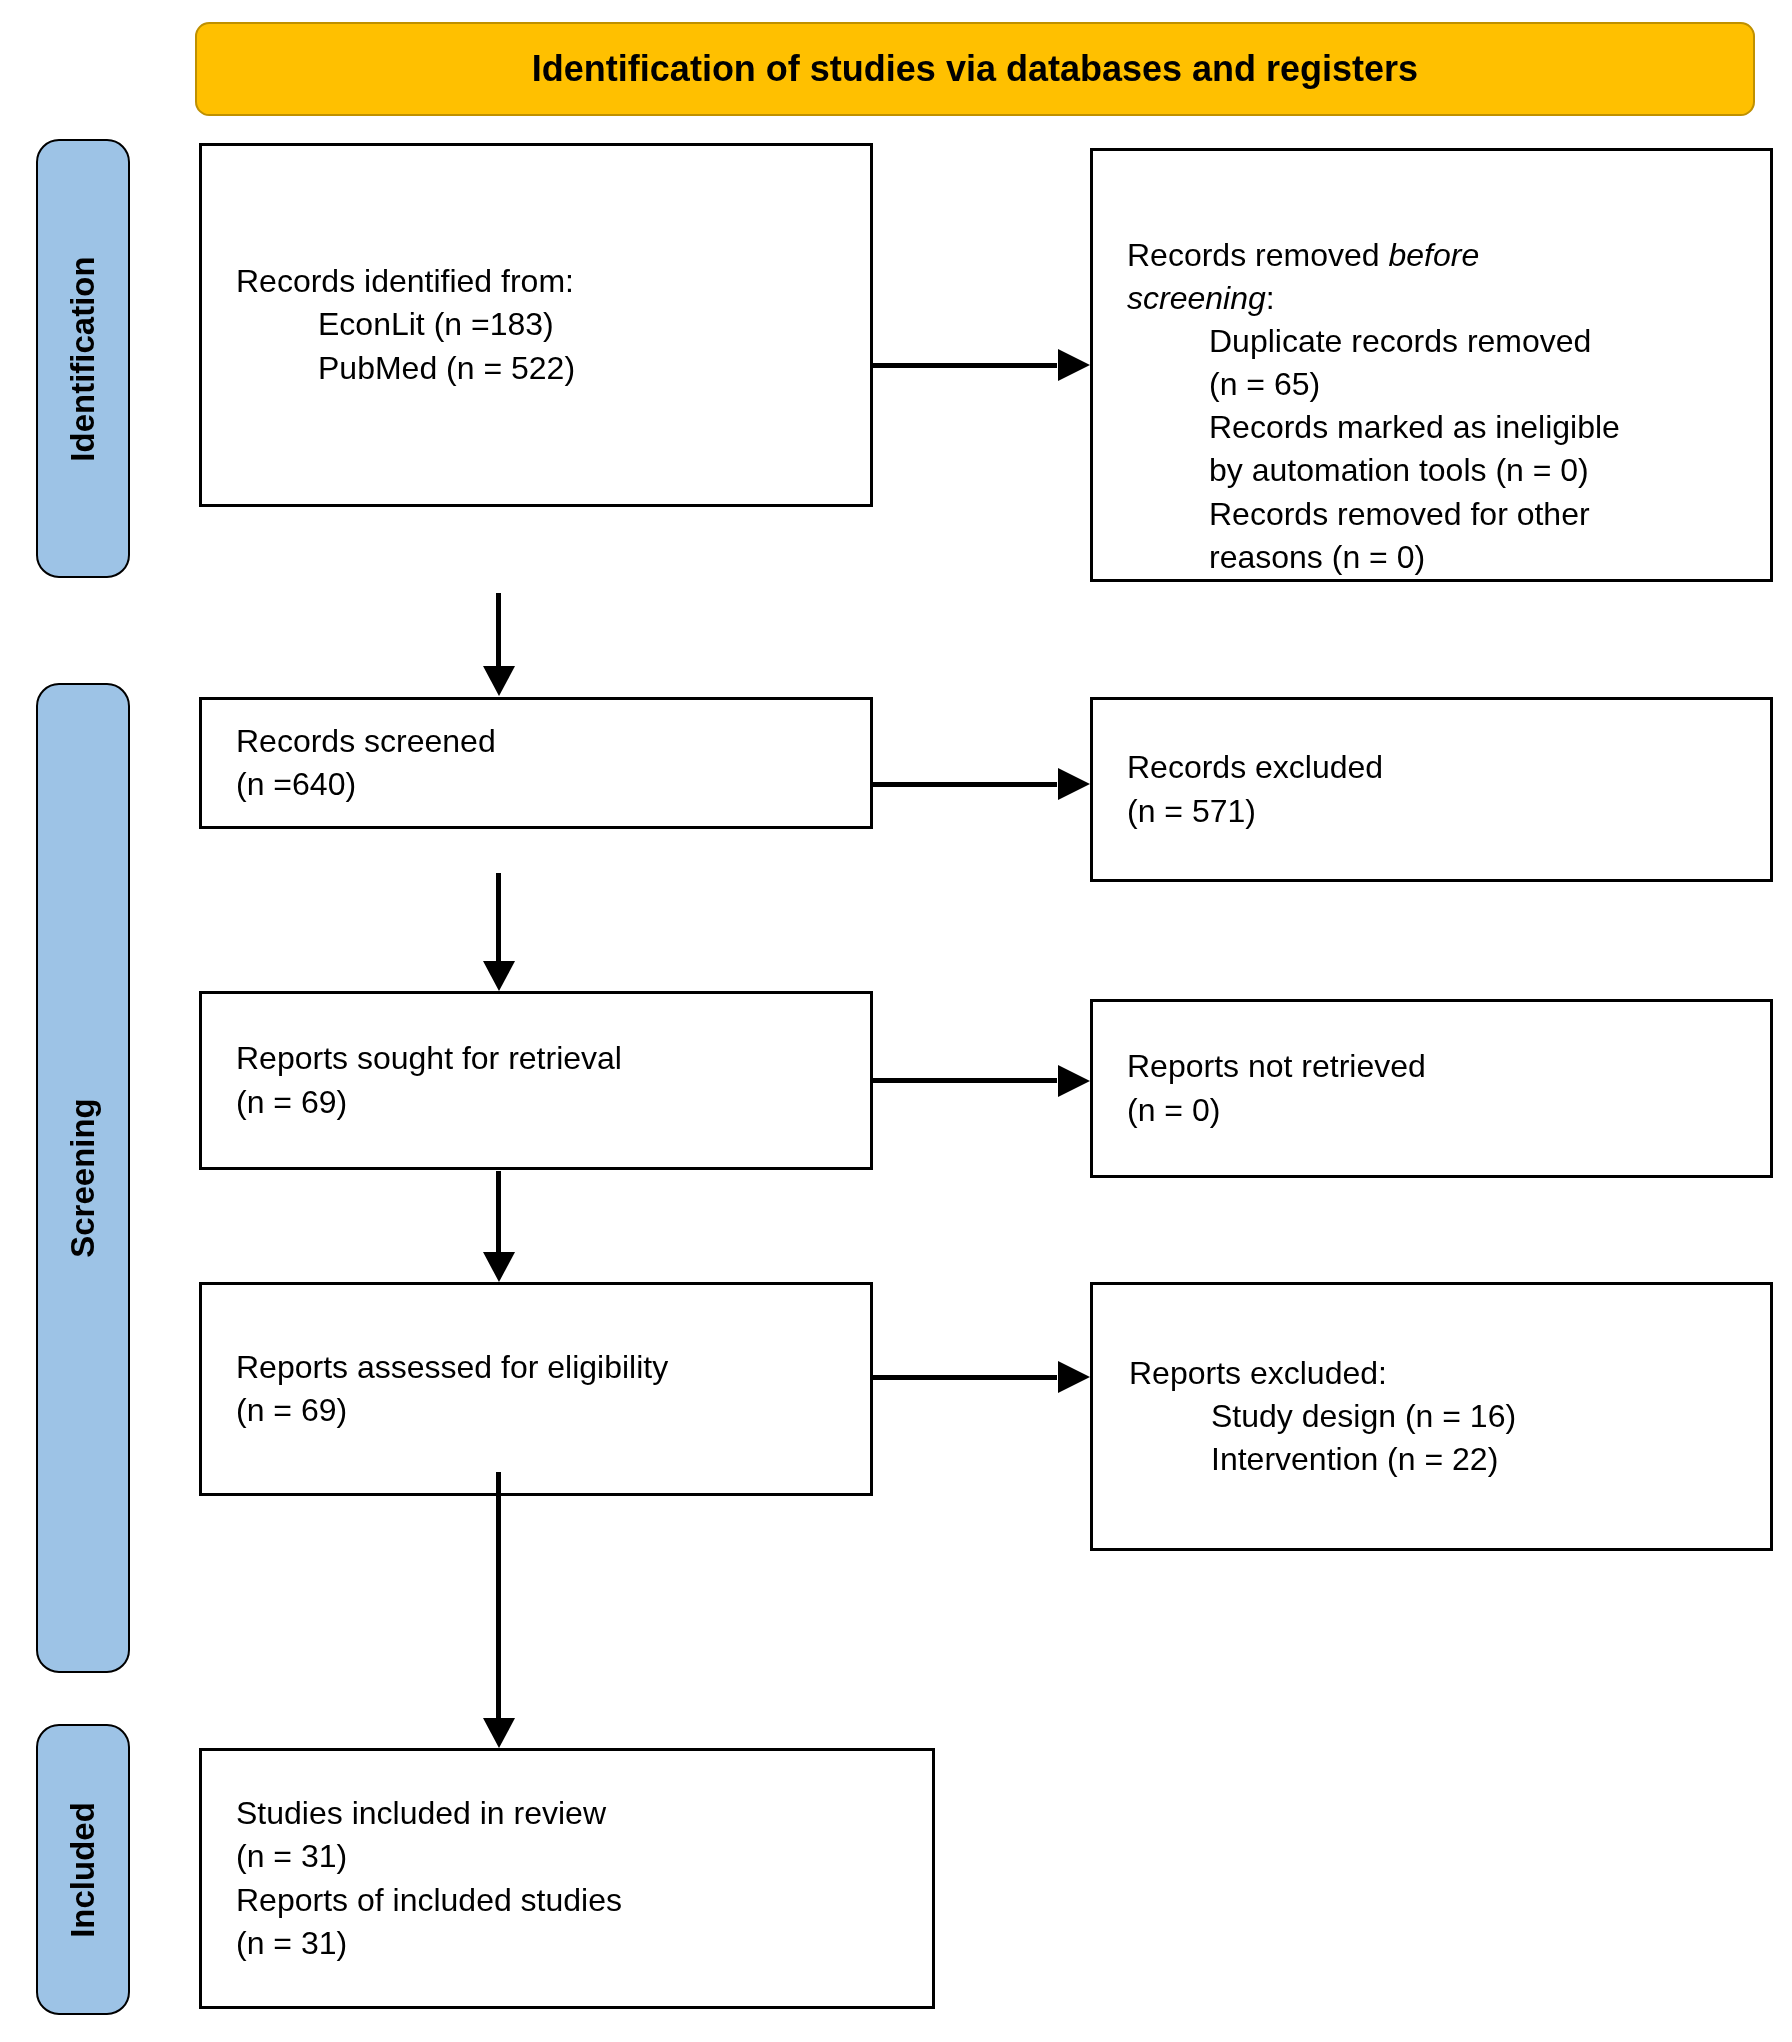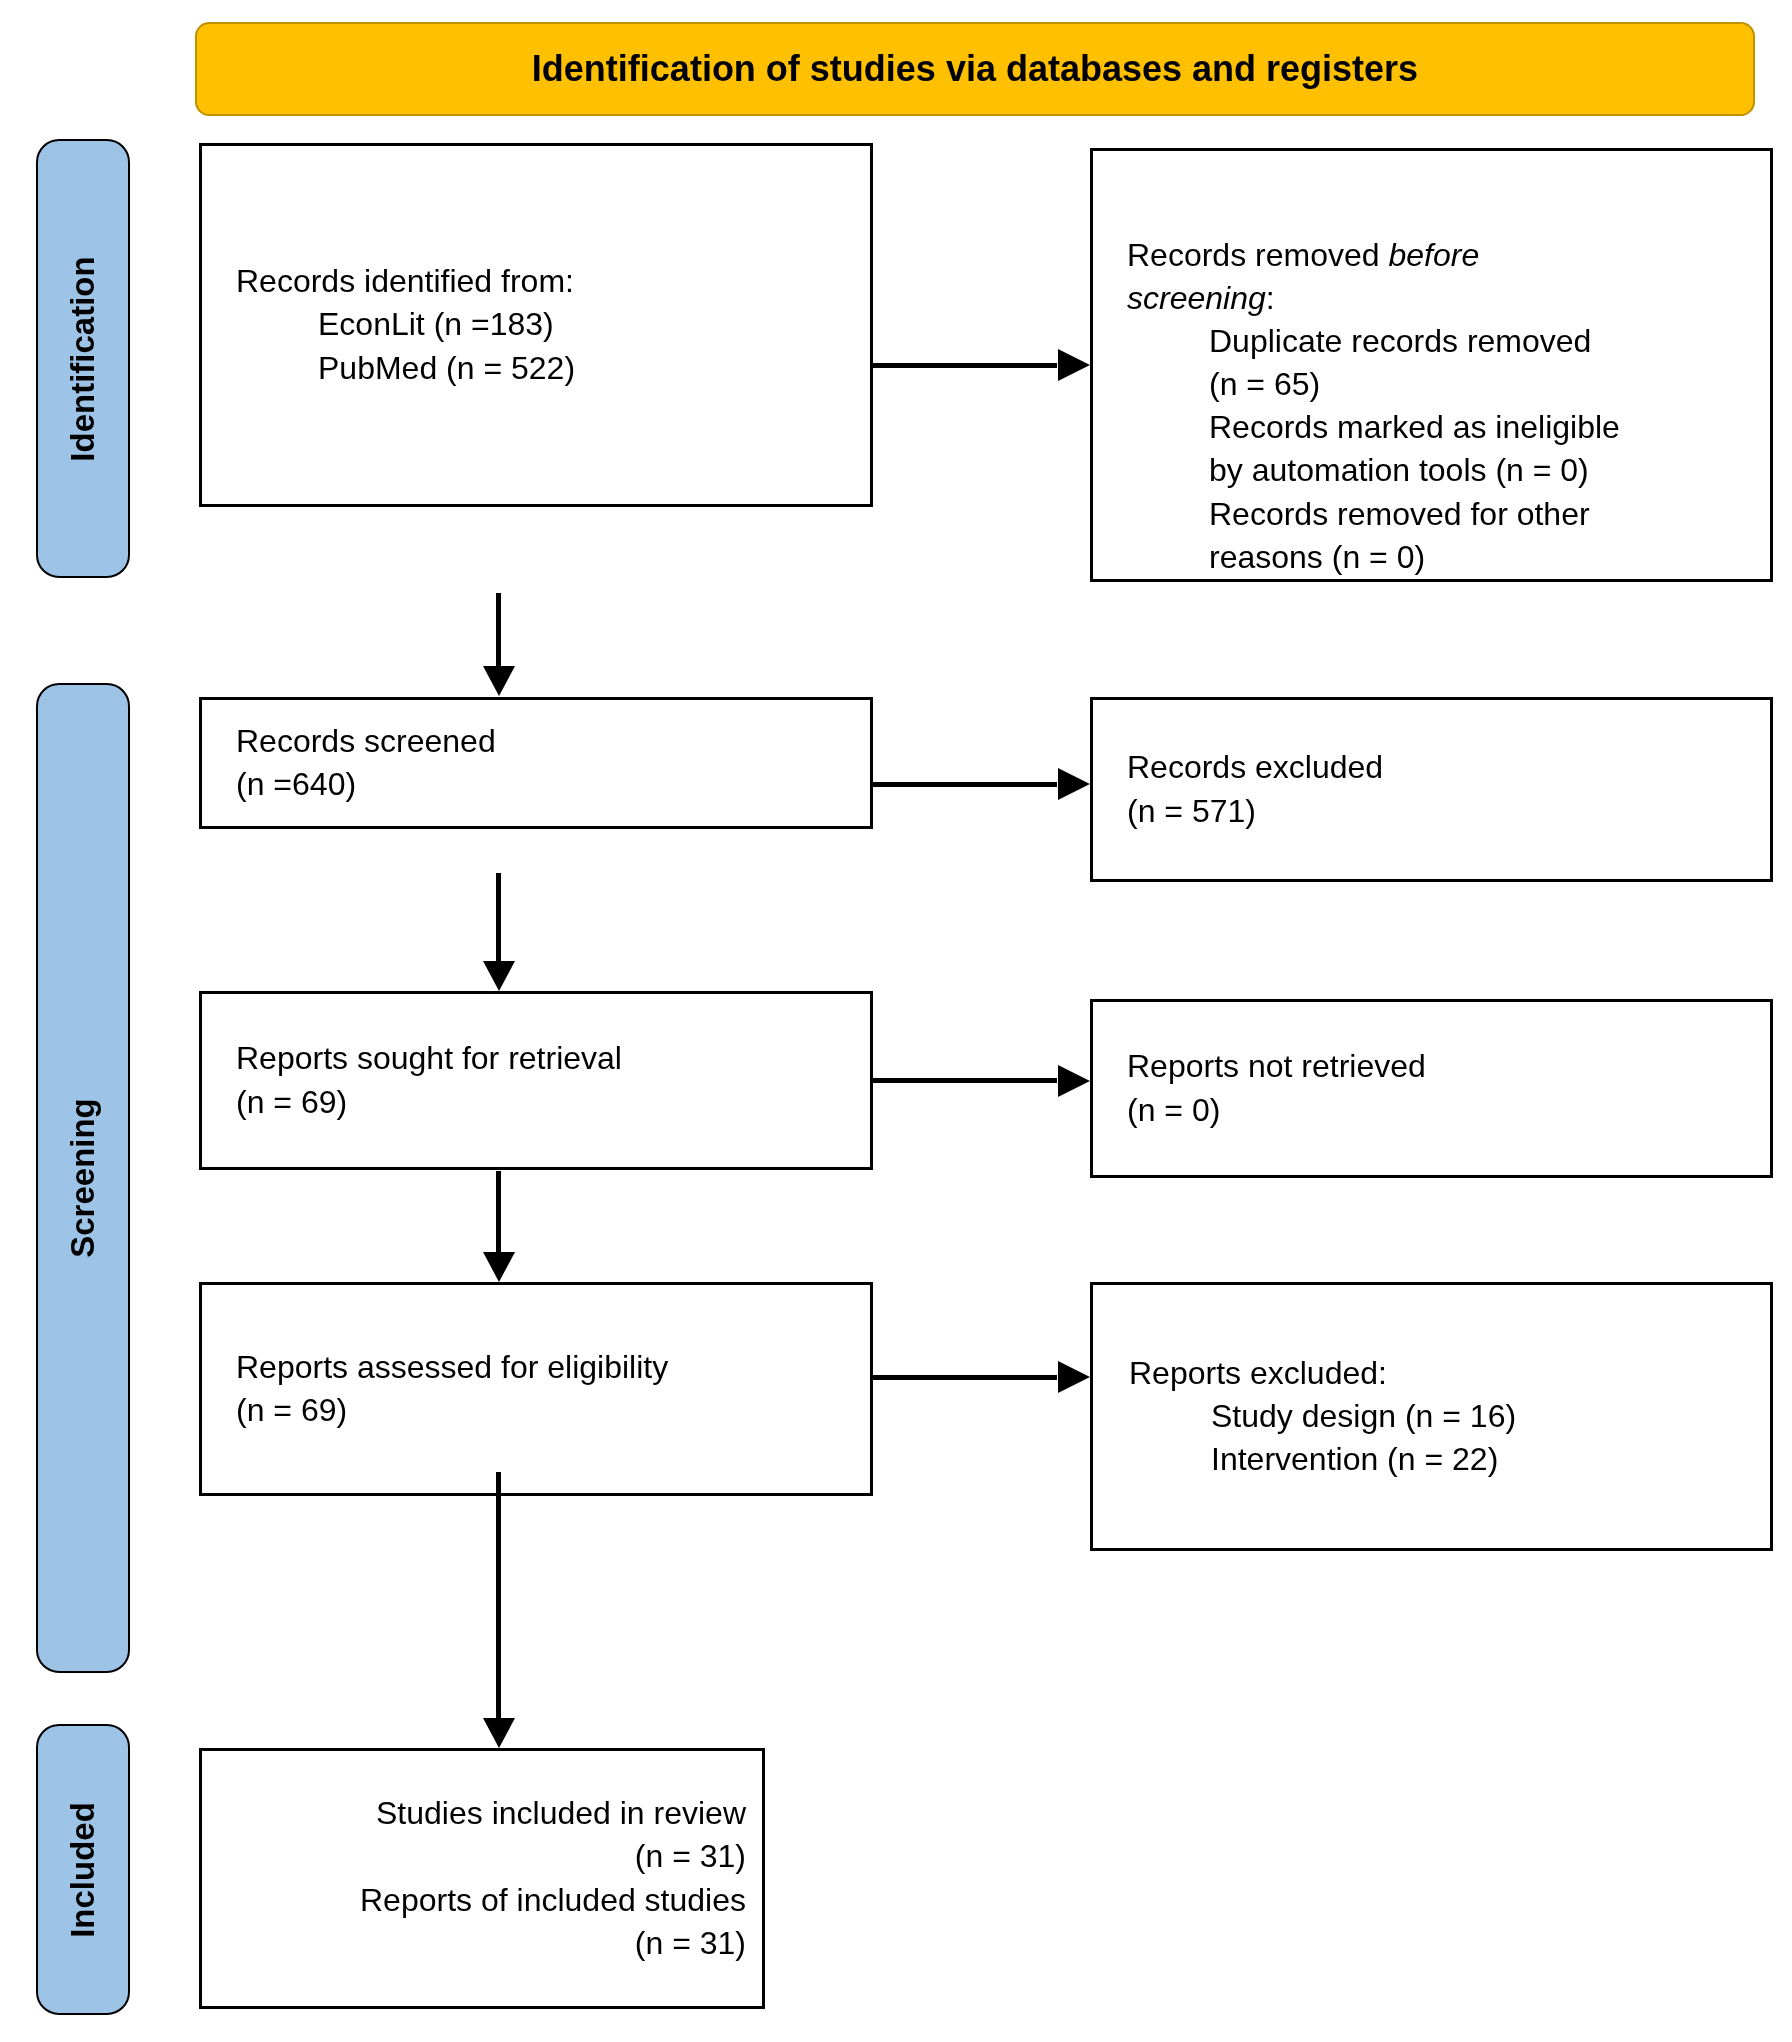--- a/index.html
+++ b/index.html
@@ -77,21 +77,21 @@
   <div class="box" style="left:199px;top:991px;width:674px;height:179px;">
     <div class="line">Reports sought for retrieval</div>
     <div class="line">(n = 69)</div>
   </div>
 
   <div class="box" style="left:199px;top:1282px;width:674px;height:214px;">
     <div class="line">Reports assessed for eligibility</div>
     <div class="line">(n = 69)</div>
   </div>
 
-  <div class="box" style="left:199px;top:1748px;width:566px;height:261px;text-align:right;">
+  <div class="box" style="left:199px;top:1748px;width:736px;height:261px;">
     <div class="line">Studies included in review</div>
     <div class="line">(n = 31)</div>
     <div class="line">Reports of included studies</div>
     <div class="line">(n = 31)</div>
   </div>
 
   <div class="box top-align" style="left:1090px;top:148px;width:683px;height:434px;">
     <div class="line"><span>Records removed </span><span class="it">before</span></div>
     <div class="line"><span class="it">screening</span><span>:</span></div>
     <div class="line indent">Duplicate records removed</div>

